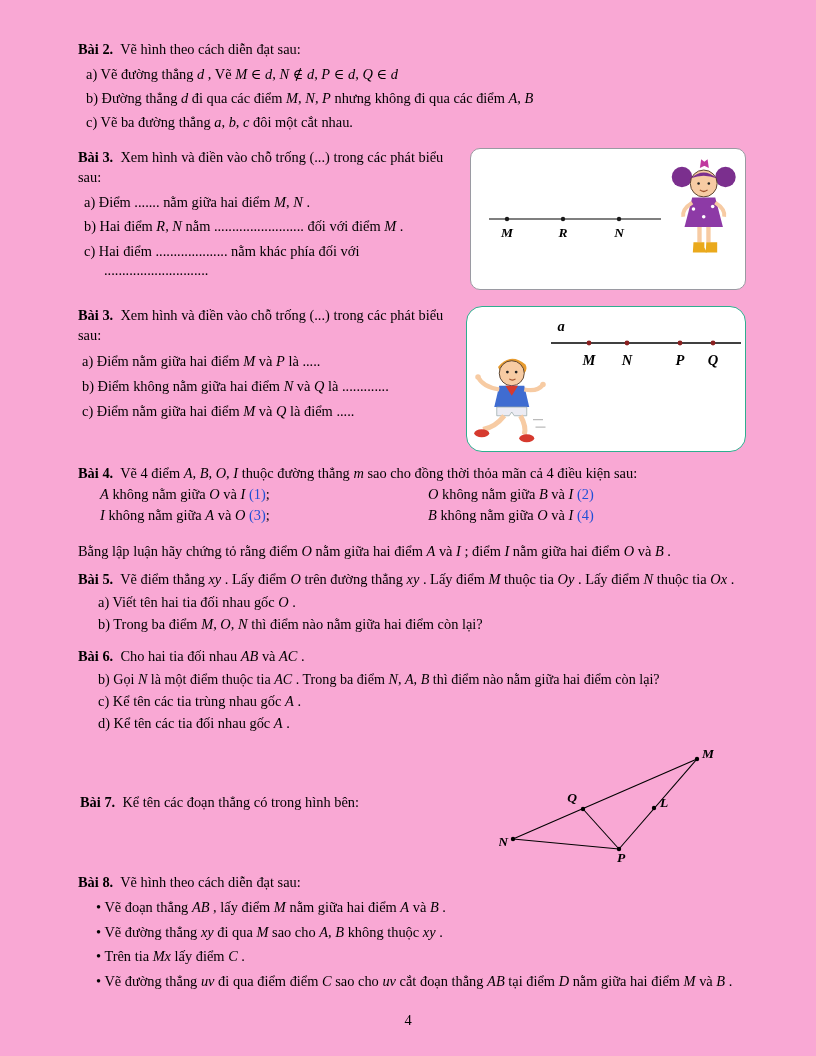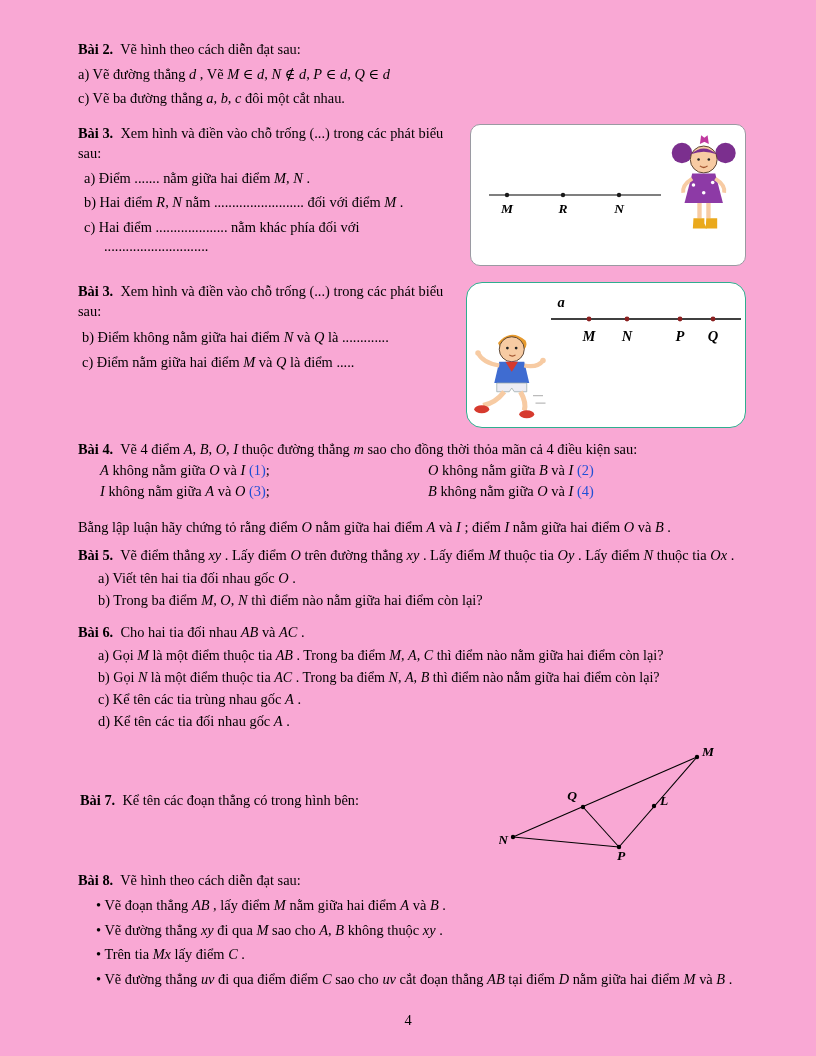--- a/index.html
+++ b/index.html
@@ -5,21 +5,21 @@
   *{margin:0;padding:0;box-sizing:border-box}
   html,body{background:#ffffff}
   .page{position:relative;width:816px;height:1056px;background:#f9a8d4;overflow:hidden;
         font-family:"Liberation Serif","DejaVu Serif",serif;font-size:14.4px;color:#000;line-height:1.32}
   .content{position:absolute;left:78px;top:40px;width:662px}
   .b{font-weight:bold}
   .v{font-style:italic}
   .blue{color:var(--blue,#1e4fd6)}
   .sec{margin-top:10px}
   .h{line-height:1.38}
-  .item{margin-top:5px;}
+  .item{margin-top:5px;margin-left:8px}
   
   .row{display:flex;margin-top:16px}
   .col{width:382px;flex:0 0 382px}
   .figbox{margin-left:auto;margin-right:-6px;background:#fff}
   .fig1{width:276px;height:142px;border:1.3px solid #9a9aa2;border-radius:10px}
   .fig2{width:280px;height:146px;border:1.6px solid var(--green,#2fae8f);border-radius:16px}
   .hang{margin-top:5px;padding-left:26px;text-indent:-20px;line-height:1.35}
   .li2{margin-top:6px;padding-left:4px}
   
   .crow{display:flex;line-height:1.5}
@@ -47,20 +47,21 @@
 
 <div class="page">
   <div class="content">
 
     <div class="sec" style="margin-top:0">
       <div class="h">
         <span class="b">Bài 2.</span>&nbsp;
         <span><span>Vẽ hình theo cách diễn đạt sau:</span></span>
       </div>
       <div class="item"><span>a) Vẽ đường thẳng </span><span class="v">d</span><span> , Vẽ </span><span class="v">M</span><span> ∈ </span><span class="v">d</span><span>, </span><span class="v">N</span><span> ∉ </span><span class="v">d</span><span>, </span><span class="v">P</span><span> ∈ </span><span class="v">d</span><span>, </span><span class="v">Q</span><span> ∈ </span><span class="v">d</span></div>
+      <div class="item"><span>b) Đường thẳng </span><span class="v">d</span><span> đi qua các điểm </span><span class="v">M</span><span>, </span><span class="v">N</span><span>, </span><span class="v">P</span><span> nhưng không đi qua các điểm </span><span class="v">A</span><span>, </span><span class="v">B</span></div>
       <div class="item"><span>c) Vẽ ba đường thẳng </span><span class="v">a</span><span>, </span><span class="v">b</span><span>, </span><span class="v">c</span><span> đôi một cắt nhau.</span></div>
     </div>
 
     <div class="row">
       <div class="col">
         <div class="h">
           <span class="b">Bài 3.</span>&nbsp;
           <span><span>Xem hình và điền vào chỗ trống (...)  trong các phát biểu sau:</span></span>
         </div>
         <div class="hang"><span>a) Điểm ....... nằm giữa hai điểm </span><span class="v">M</span><span>, </span><span class="v">N</span><span> .</span></div>
@@ -102,20 +103,21 @@
         </svg>
       </div>
     </div>
 
     <div class="row">
       <div class="col">
         <div class="h">
           <span class="b">Bài 3.</span>&nbsp;
           <span><span>Xem hình và điền vào chỗ trống (...) trong các phát biểu sau:</span></span>
         </div>
+        <div class="li2"><span>a) Điểm nằm giữa hai điểm </span><span class="v">M</span><span> và </span><span class="v">P</span><span> là .....</span></div>
         <div class="li2"><span>b) Điểm không nằm giữa hai điểm </span><span class="v">N</span><span> và </span><span class="v">Q</span><span> là .............</span></div>
         <div class="li2"><span>c) Điểm nằm giữa hai điểm </span><span class="v">M</span><span> và </span><span class="v">Q</span><span> là điểm .....</span></div>
       </div>
       <div class="figbox fig2">
         <svg width="277" height="143" viewBox="0 0 277 143">
           <text class="flab2" x="94" y="24" text-anchor="middle">a</text>
           <line x1="84" y1="36" x2="274" y2="36" stroke="#000" stroke-width="1.3"></line>
           <circle cx="122" cy="36" r="2.4" fill="#8b2020"></circle>
           <circle cx="160" cy="36" r="2.4" fill="#8b2020"></circle>
           <circle cx="213" cy="36" r="2.4" fill="#8b2020"></circle>
@@ -179,21 +181,20 @@
       </div>
       <div class="li5"><span>a) Viết tên hai tia đối nhau gốc </span><span class="v">O</span><span> .</span></div>
       <div class="li5"><span>b) Trong ba điểm </span><span class="v">M</span><span>, </span><span class="v">O</span><span>, </span><span class="v">N</span><span> thì điểm nào nằm giữa hai điểm còn lại?</span></div>
     </div>
 
     <div class="sec" style="margin-top:12px">
       <div class="h">
         <span class="b">Bài 6.</span>&nbsp;
         <span><span>Cho hai tia đối nhau </span><span class="v">AB</span><span> và </span><span class="v">AC</span><span> .</span></span>
       </div>
-      <div class="li5 tight"><span>a) Gọi </span><span class="v">M</span><span> là một điểm thuộc tia </span><span class="v">AB</span><span> . Trong ba điểm </span><span class="v">M</span><span>, </span><span class="v">A</span><span>, </span><span class="v">C</span><span> thì điểm nào nằm giữa hai điểm còn lại?</span></div>
       <div class="li5 tight"><span>b) Gọi </span><span class="v">N</span><span> là một điểm thuộc tia </span><span class="v">AC</span><span> . Trong ba điểm </span><span class="v">N</span><span>, </span><span class="v">A</span><span>, </span><span class="v">B</span><span> thì điểm nào nằm giữa hai điểm còn lại?</span></div>
       <div class="li5"><span>c) Kể tên các tia trùng nhau gốc </span><span class="v">A</span><span> .</span></div>
       <div class="li5"><span>d) Kể tên các tia đối nhau gốc </span><span class="v">A</span><span> .</span></div>
     </div>
 
     <div class="sec7">
       <div class="t7 h">
         <span class="b">Bài 7.</span>&nbsp;
         <span><span>Kể tên các đoạn thẳng có trong hình bên:</span></span>
       </div>

